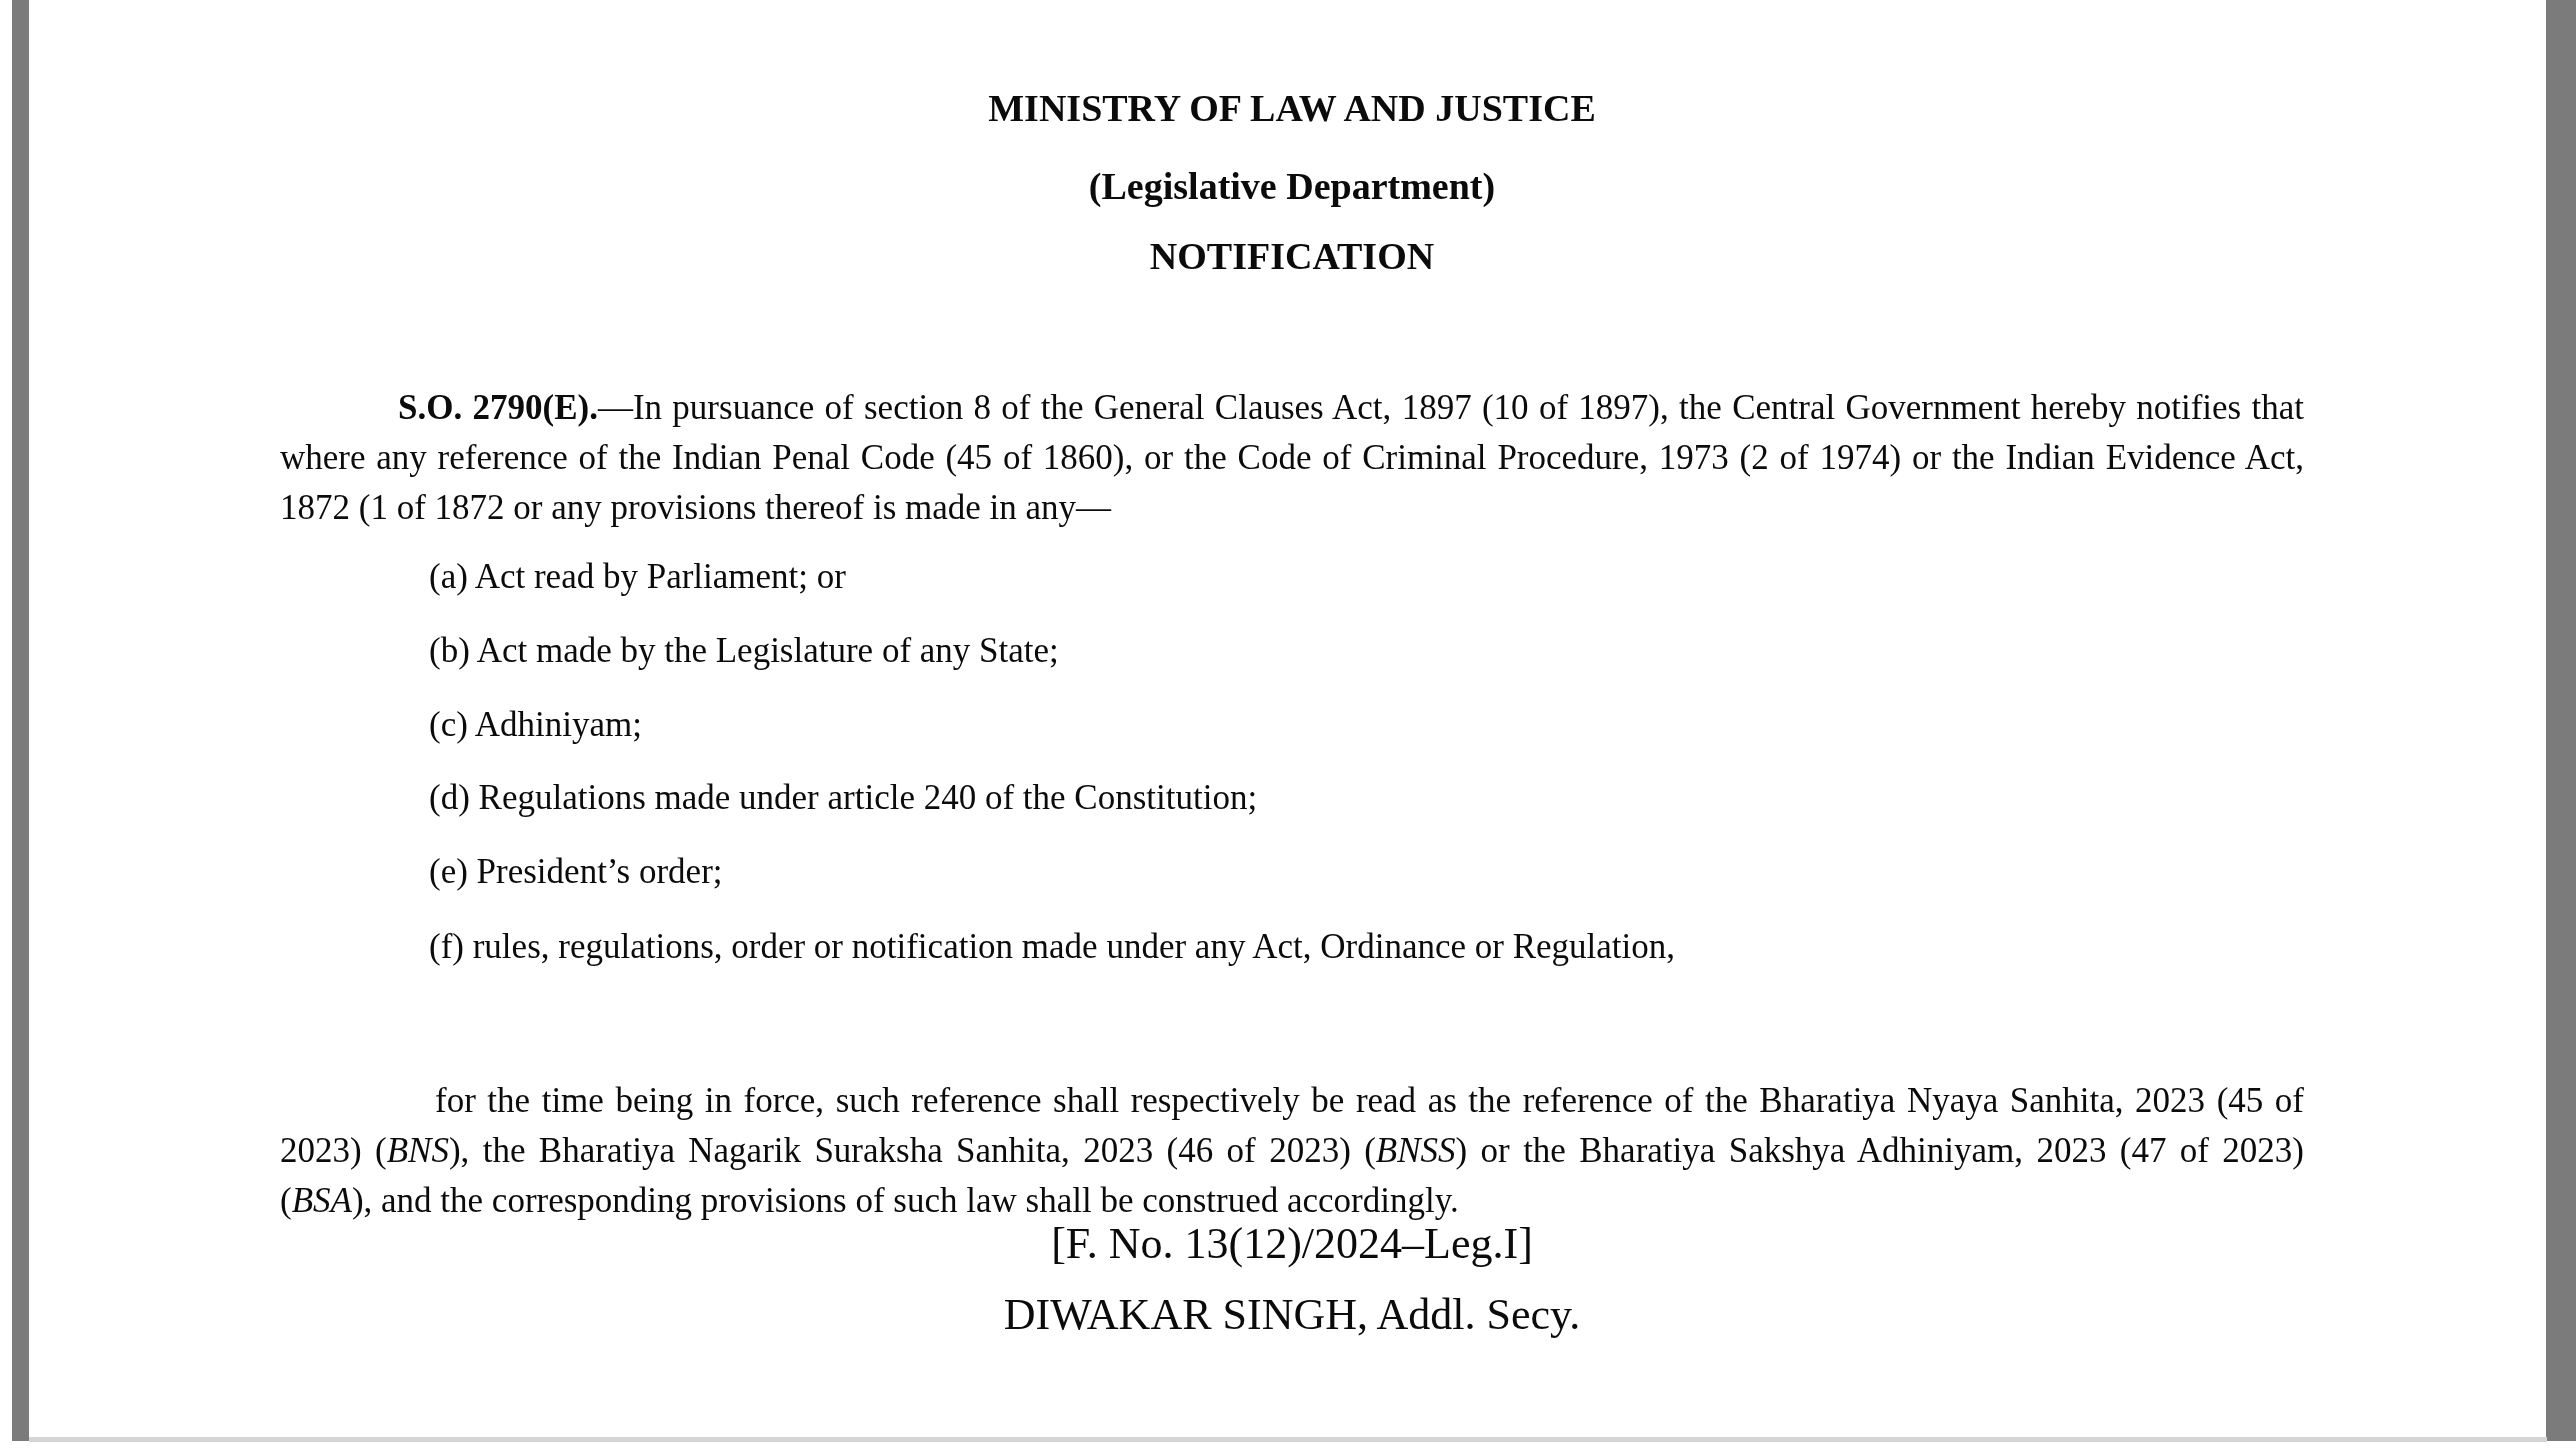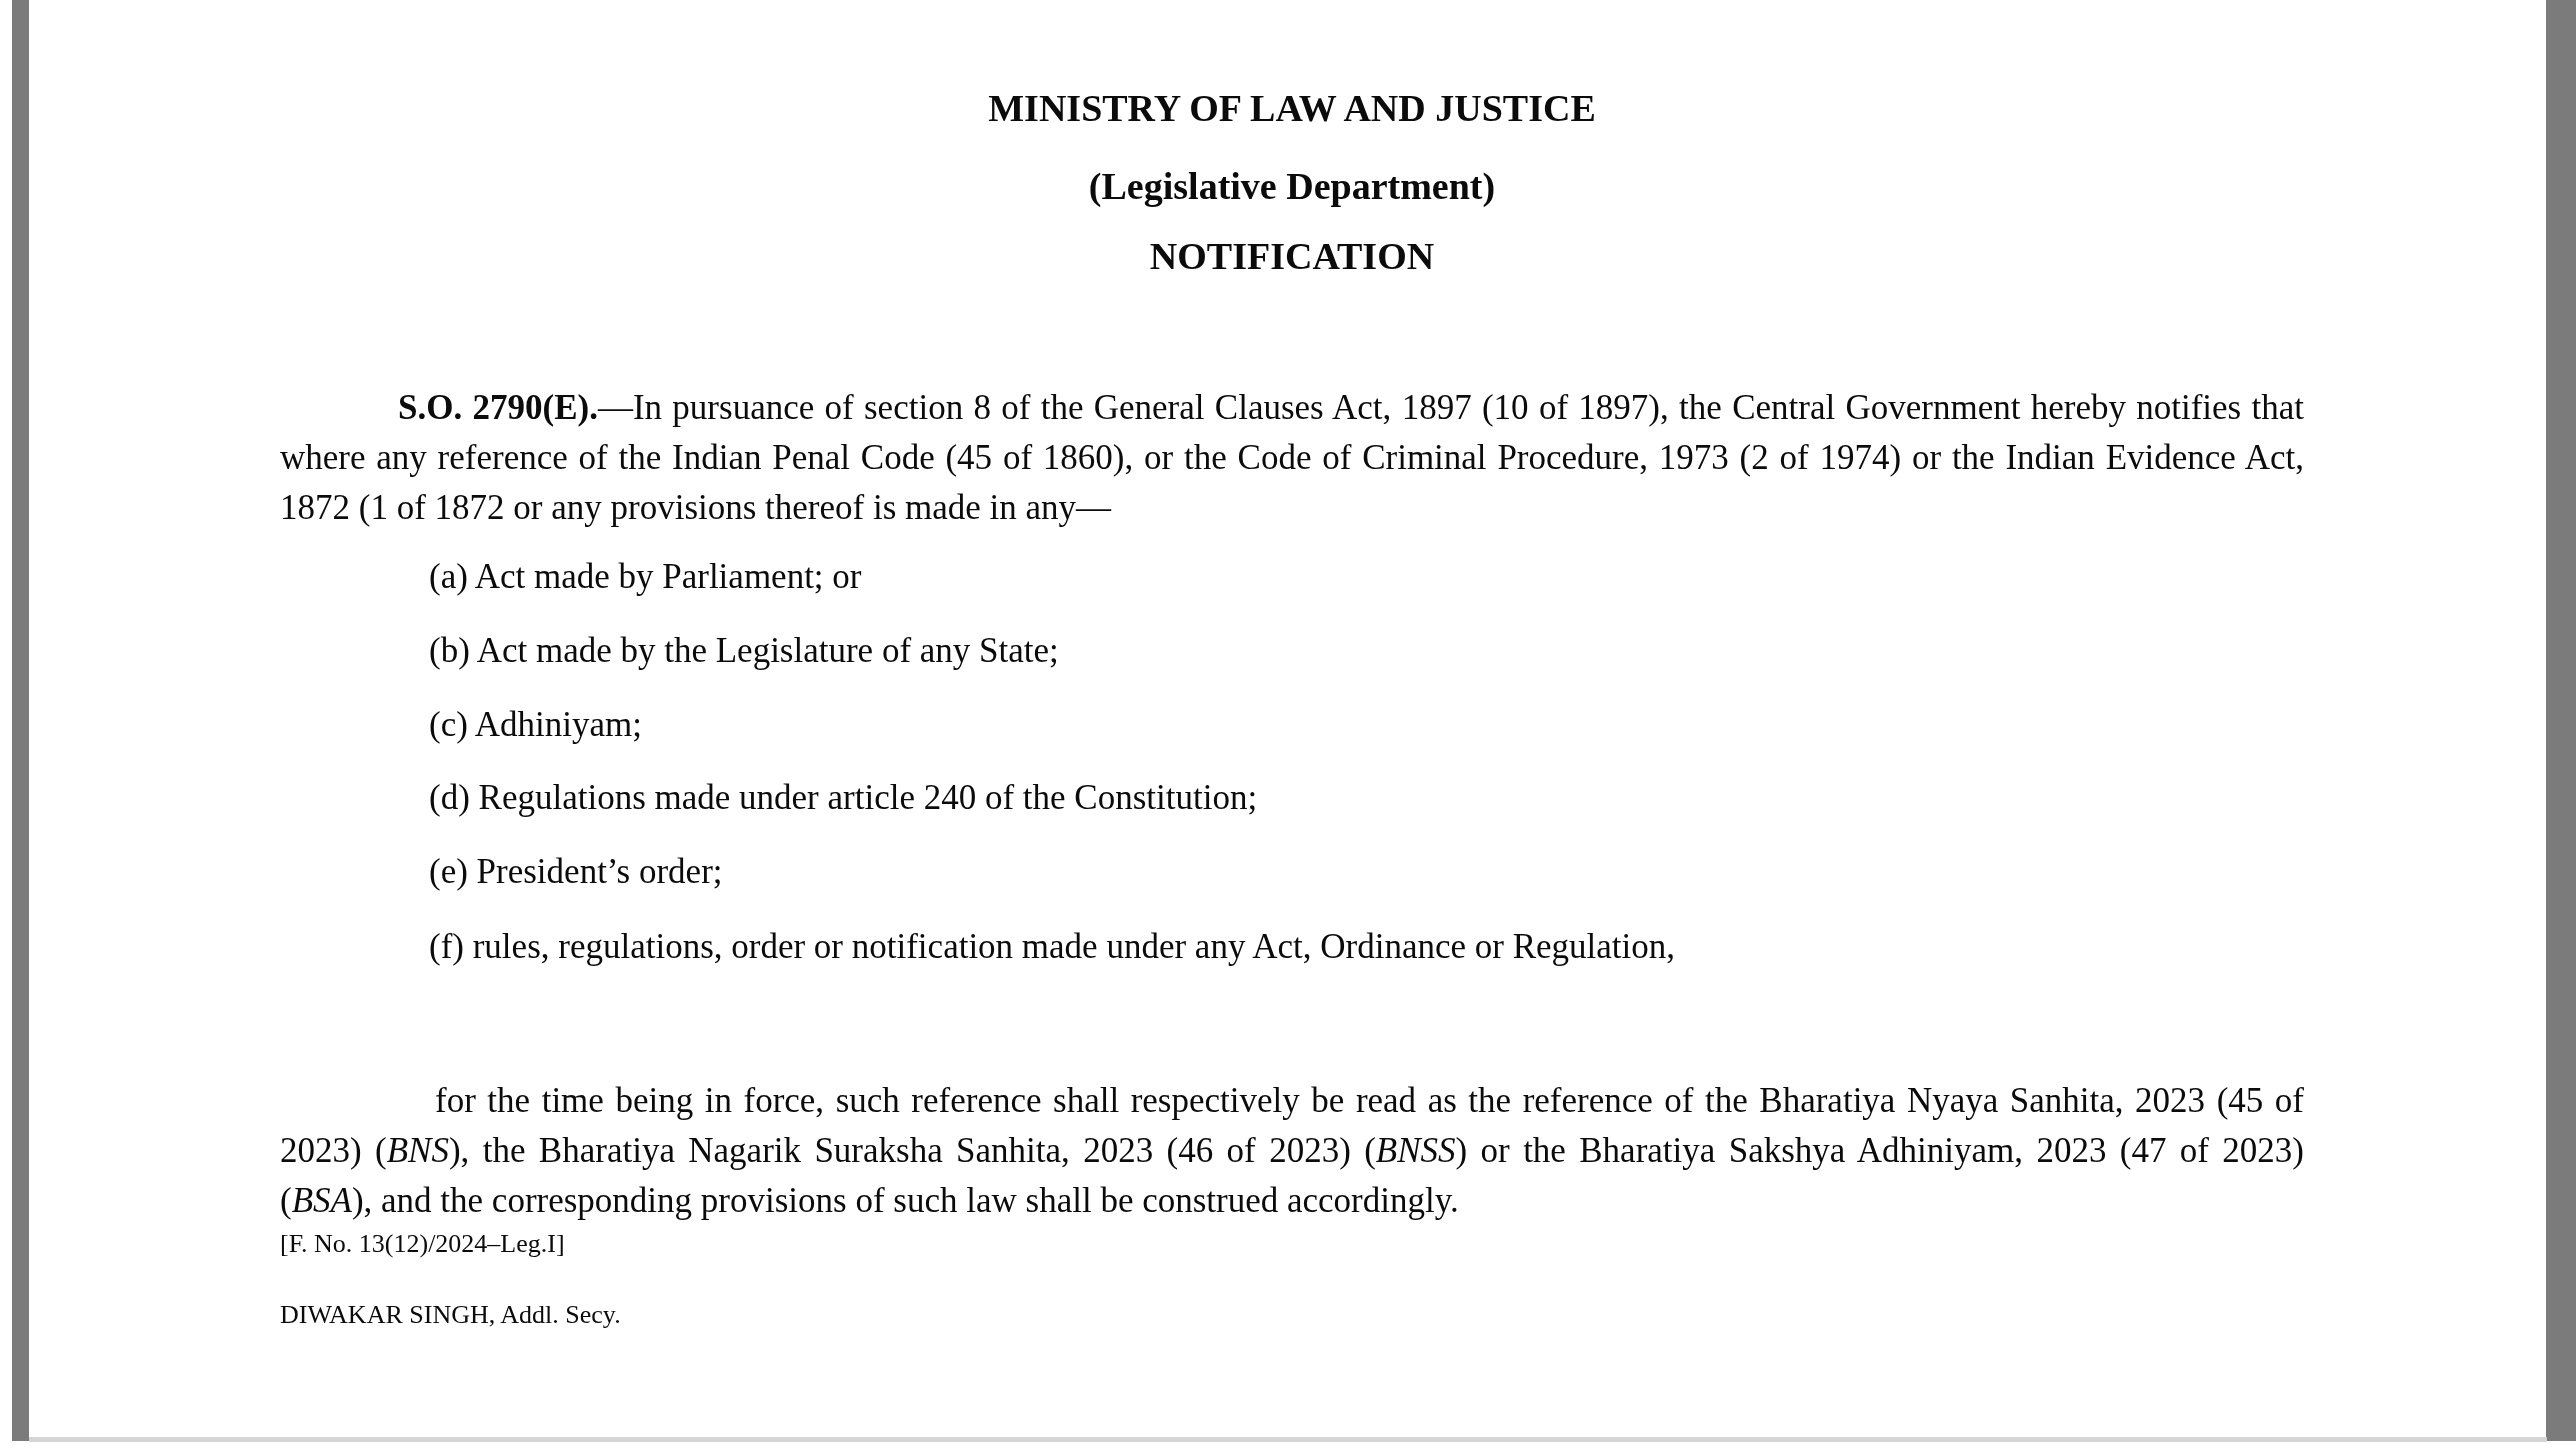--- a/index.html
+++ b/index.html
@@ -75,22 +75,22 @@
     position: absolute;
     left: 149px;
     font-size: 35px;
     line-height: 49px;
     white-space: pre-wrap;
   }
   .fline {
     position: absolute;
     left: 0;
     width: 100%;
-    text-align: left;
-    font-size: 26px;
+    text-align: center;
+    font-size: 44px;
     line-height: 49px;
   }
   .f-no   { top: 1219px; }
   .f-sign { top: 1290px; }
   .b { font-weight: bold; }
   .i { font-style: italic; }
 </style>
 </head>
 <body>
 
@@ -102,21 +102,21 @@
 
   <div class="heading h-ministry">MINISTRY OF LAW AND JUSTICE</div>
 
   <div class="heading h-dept">(Legislative Department)</div>
 
   <div class="heading h-notif">NOTIFICATION</div>
 
 
   <div class="para para-open"><span class="b">S.O. 2790(E).</span><span>—In pursuance of section 8 of the General Clauses Act, 1897 (10 of 1897), the Central Government hereby notifies that where any reference of the Indian Penal Code (45 of 1860), or the Code of Criminal Procedure, 1973 (2 of 1974) or the Indian Evidence Act, 1872 (1 of 1872 or any provisions thereof is made in any—</span></div>
 
-  <div class="clause" style="top:552px;">(a) Act made by Parliament; or</div>
+  <div class="clause" style="top:552px;">(a) Act read by Parliament; or</div>
 
   <div class="clause" style="top:626px;">(b) Act made by the Legislature of any State;</div>
 
   <div class="clause" style="top:700px;">(c) Adhiniyam;</div>
 
   <div class="clause" style="top:773px;">(d) Regulations made under article 240 of the Constitution;</div>
 
   <div class="clause" style="top:847px;">(e) President’s order;</div>
 
   <div class="clause" style="top:922px;">(f) rules, regulations, order or notification made under any Act, Ordinance or Regulation,</div>

